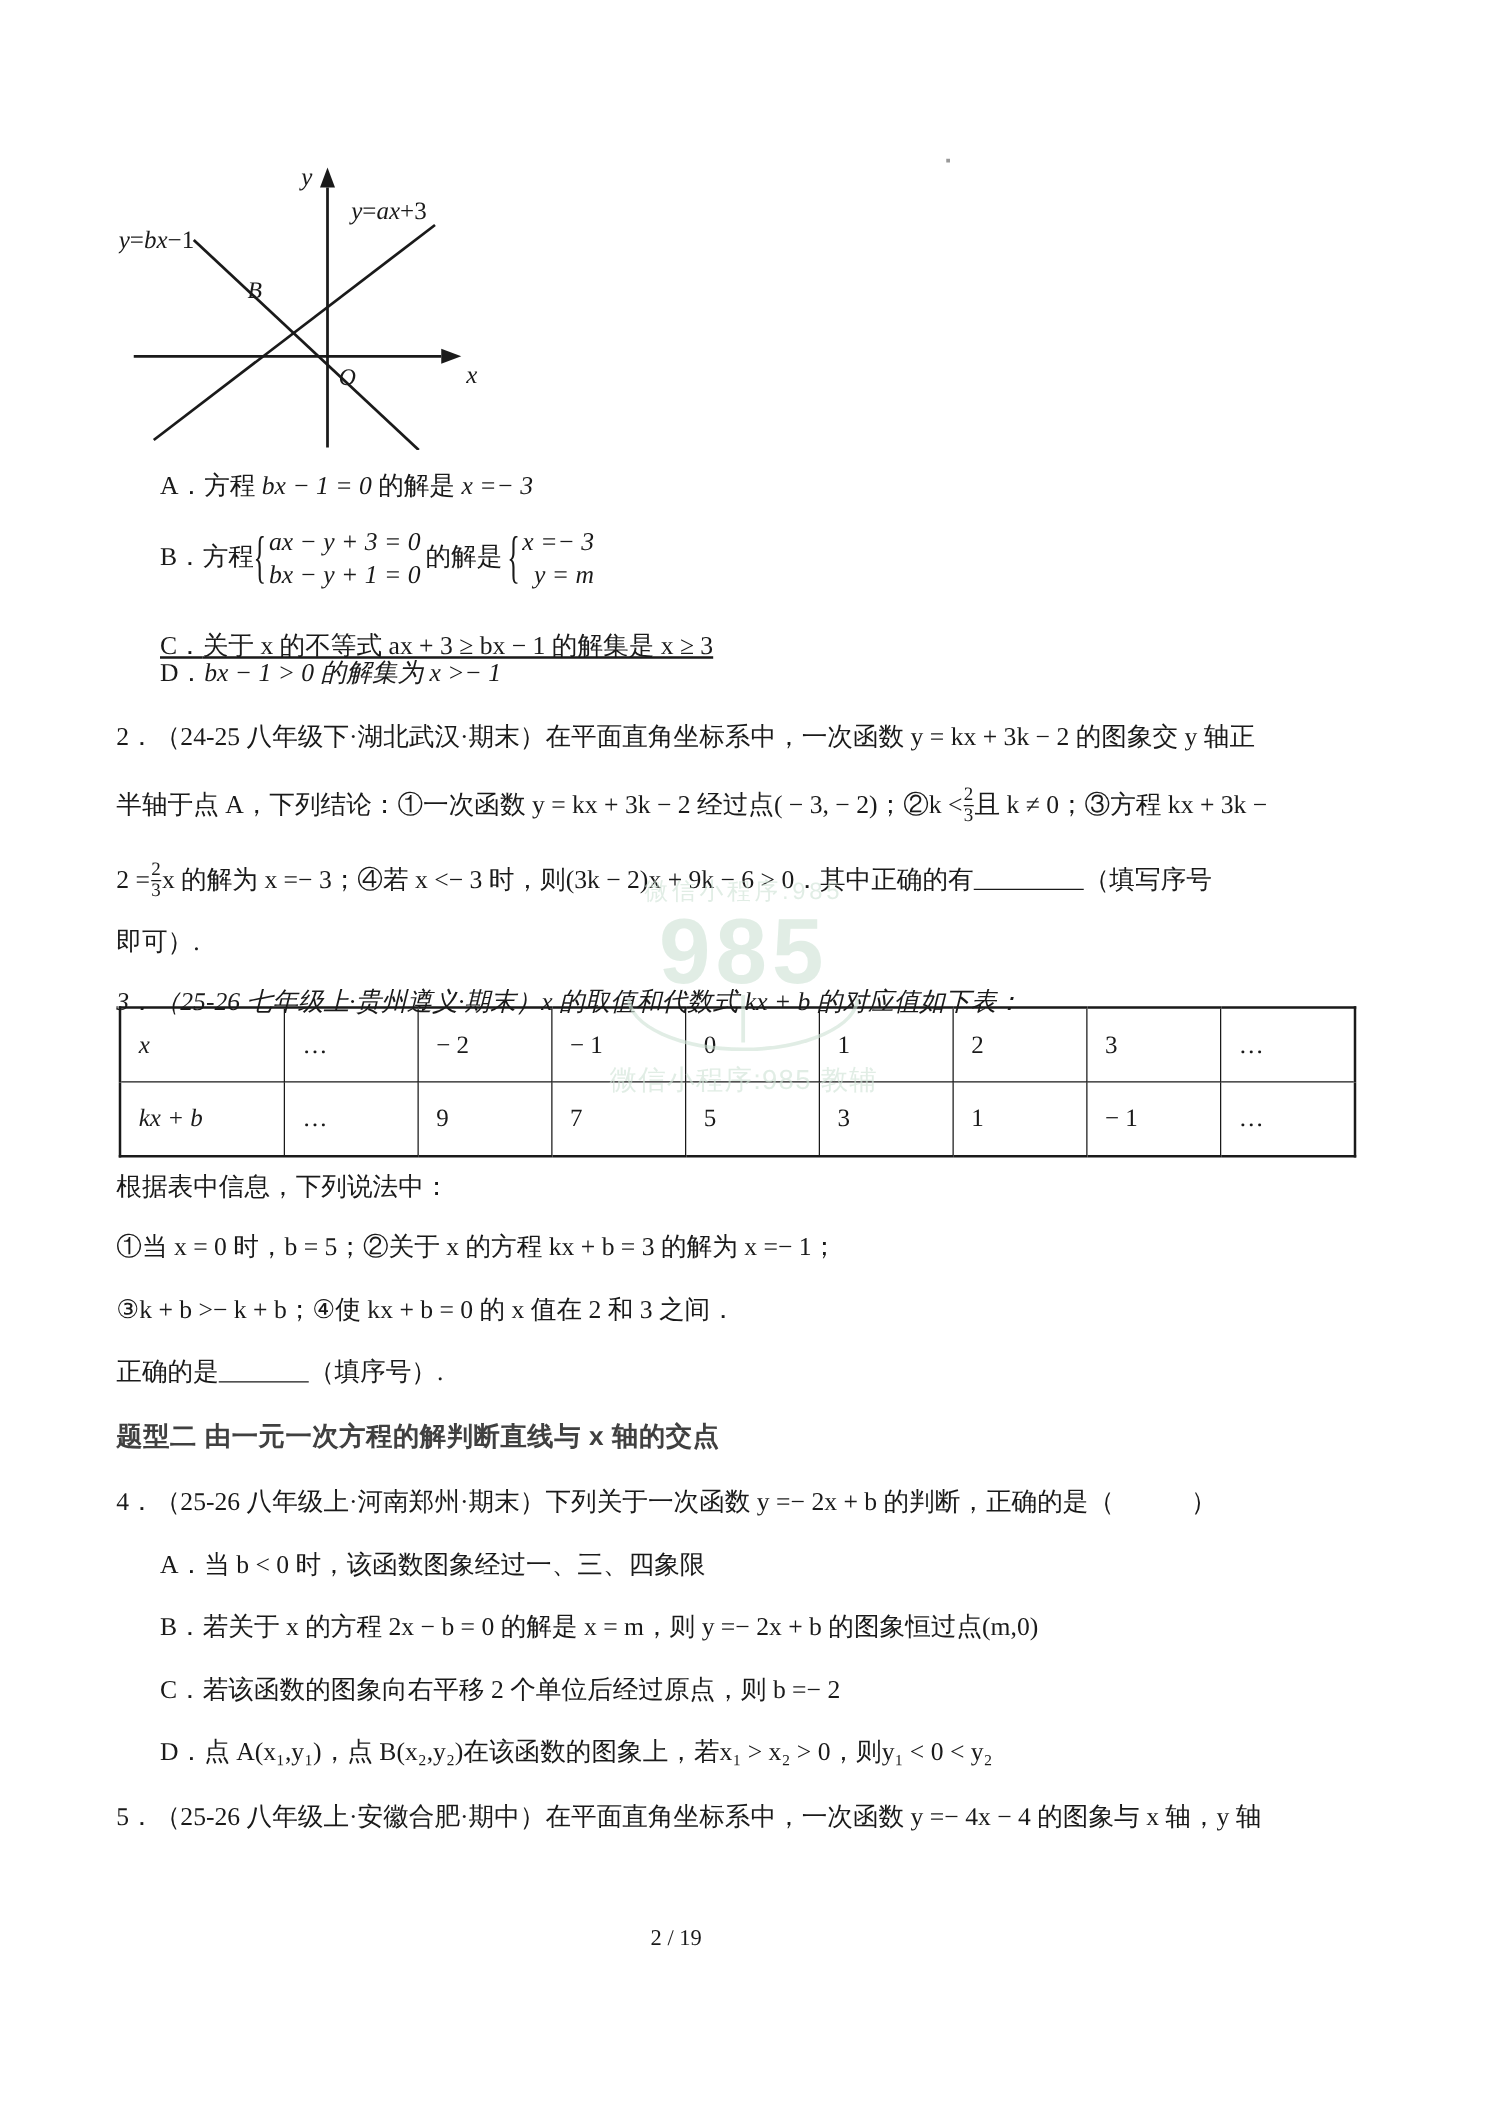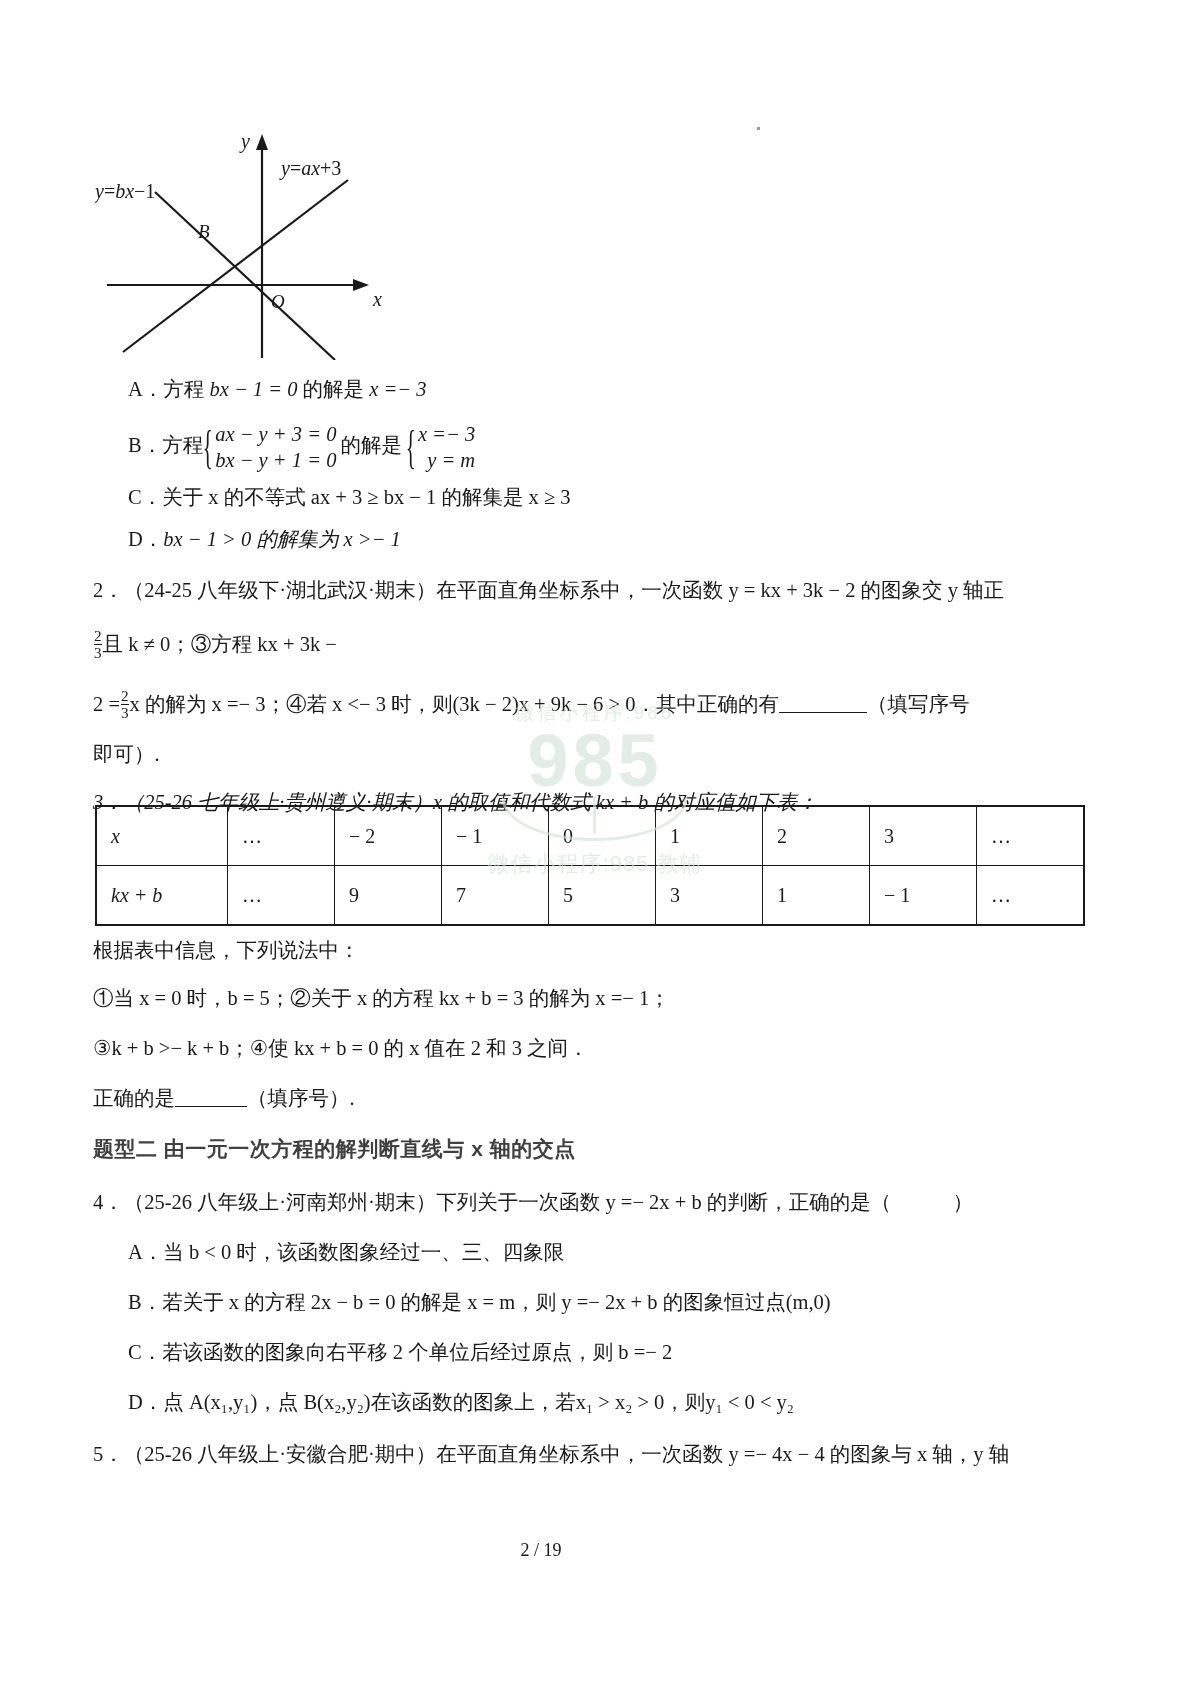--- a/index.html
+++ b/index.html
@@ -240,34 +240,34 @@
     <div class="line opt" style="left:128px; top:421px;">
       <span>B．</span><span>方程</span><span class="brace">
         <span class="row" style="font-style:italic">ax − y + 3 = 0</span>
         <span class="row" style="font-style:italic">bx − y + 1 = 0</span>
       </span><span style="margin:0 4px;">的解是</span><span class="brace">
         <span class="row" style="font-style:italic">x =− 3</span>
         <span class="row" style="font-style:italic">y = m</span>
       </span>
     </div>
 
-    <div class="line opt" style="left:128px; top:485px;">
+    <div class="line opt" style="left:128px; top:505px;text-decoration:underline;">
       <span>C．</span><span>关于 x 的不等式 ax + 3 ≥ bx − 1 的解集是 x ≥  3</span>
     </div>
 
     <div class="line opt" style="left:128px; top:527px;">
       <span>D．</span><span style="font-style:italic">bx − 1 &gt; 0 的解集为 x &gt;− 1</span>
     </div>
 
     <div class="line" style="left:93px; top:578px;">
       <span>2．</span><span>（24-25 八年级下·湖北武汉·期末）</span><span>在平面直角坐标系中，一次函数 y = kx + 3k − 2 的图象交 y 轴正</span>
     </div>
 
     <div class="line" style="left:93px; top:628px;">
-      <span class="frac">
+      <span>半轴于点 A，下列结论：①一次函数 y = kx + 3k − 2 经过点( − 3, − 2)；②k &lt;</span><span class="frac">
         <span class="nmr">2</span>
         <span class="den">3</span>
       </span><span>且 k ≠ 0；③方程 kx + 3k −</span>
     </div>
 
     <div class="line" style="left:93px; top:688px;">
       <span>2 =</span><span class="frac">
         <span class="nmr">2</span>
         <span class="den">3</span>
       </span><span>x 的解为 x =− 3；④若 x &lt;− 3 时，则(3k − 2)x + 9k − 6 &gt; 0．其中正确的有</span><span class="blank w1"></span><span>（填写序号</span>

